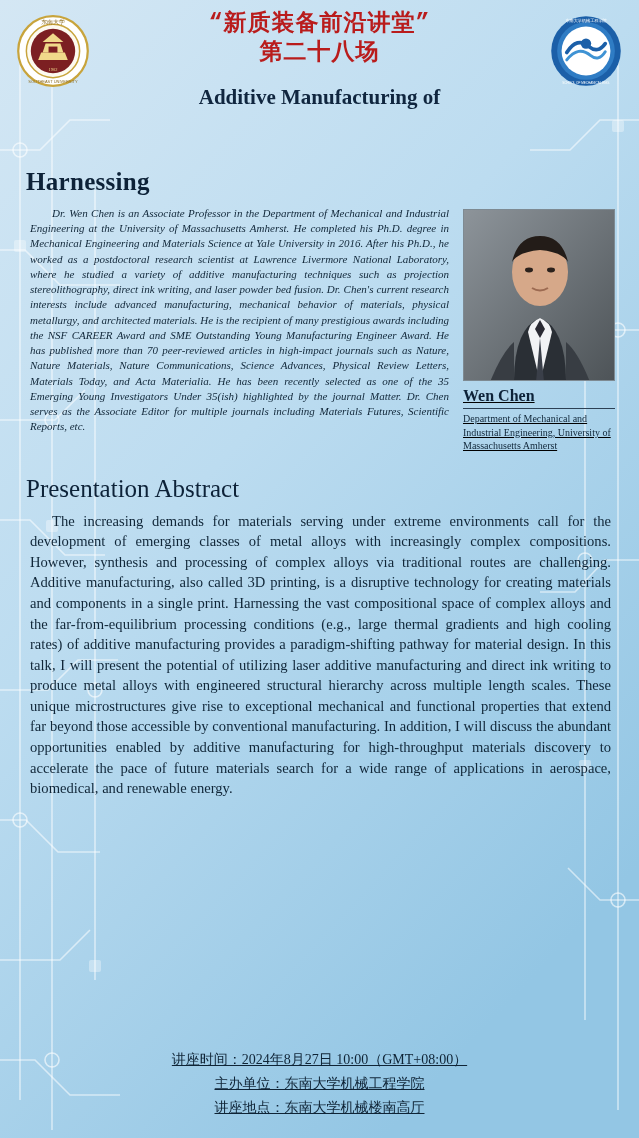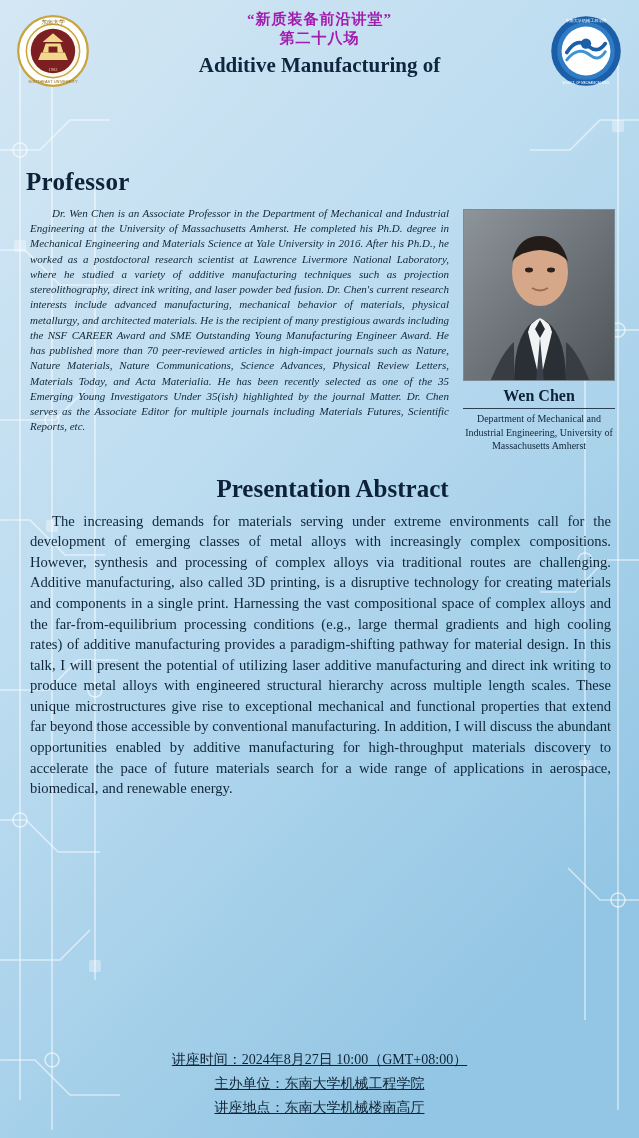--- a/index.html
+++ b/index.html
@@ -27,29 +27,29 @@
   }
   .logo-right {
     position: absolute; right: 16px; top: 14px;
     width: 74px; height: 74px;
   }
   .title-block {
     text-align: center;
     padding: 0 104px;
   }
   .title-cn1, .title-cn2 {
-    font-family: Liberation Serif, serif;
-    font-weight: bold;
-    font-size: 15px;
-    color: #a21caf;
+    font-family: Liberation Mono, monospace;
+    font-weight: bold;
+    font-size: 23px;
+    color: #b91c1c;
     line-height: 1.26;
     letter-spacing: 1px;
   }
   .title-en {
-    margin-top: 4px;
+    margin-top: 16px;
     font-weight: bold;
     font-size: 21px;
     color: #10263f;
     line-height: 1.32;
     padding: 0 30px;
   }
 
   
   .section-head {
     font-size: 25px;
@@ -68,21 +68,21 @@
     color: #102638;
     text-align: justify;
     text-indent: 22px;
     hyphens: none;
     font-style: italic;
   }
   .portrait-col {
     float: right;
     width: 152px;
     margin: 3px 0 4px 14px;
-    text-align: center;
+    text-decoration: underline;
   }
   .portrait {
     width: 152px;
     height: 172px;
     border: 1px solid #7e8a92;
     overflow: hidden;
     background: #5a5f62;
     position: relative;
   }
   .portrait svg { display: block; }
@@ -95,24 +95,23 @@
     margin-bottom: 3px;
   }
   .person-affil {
     font-size: 10px;
     line-height: 1.36;
     color: #102638;
   }
 
   .abstract-head {
     font-size: 25px;
-    font-weight: bold;
+    font-weight: normal;
     color: #0d2238;
     margin: 18px 0 8px 26px;
-    text-align: center;
   }
   .abstract-text {
     padding: 0 28px 0 30px;
     font-size: 14.6px;
     line-height: 1.41;
     color: #102638;
     text-align: justify;
     text-indent: 22px;
   }
 
@@ -211,21 +210,21 @@
 
     <div class="title-block">
       <div class="title-cn1">“新质装备前沿讲堂”</div>
       <div class="title-cn2">第二十八场</div>
       <div class="title-en">
         <div>Additive Manufacturing of</div>
       </div>
     </div>
   </div>
 
-  <div class="section-head">Professor</div>
+  <div class="section-head">Harnessing</div>
 
   <div class="bio-wrap">
     <div class="portrait-col">
       <div class="portrait">
         <svg viewBox="0 0 152 172" width="152" height="172">
           <defs>
             <linearGradient id="bgP" x1="0" y1="0" x2="1" y2="1">
               <stop offset="0%" stop-color="#8d949a"></stop>
               <stop offset="100%" stop-color="#4d5357"></stop>
             </linearGradient>

